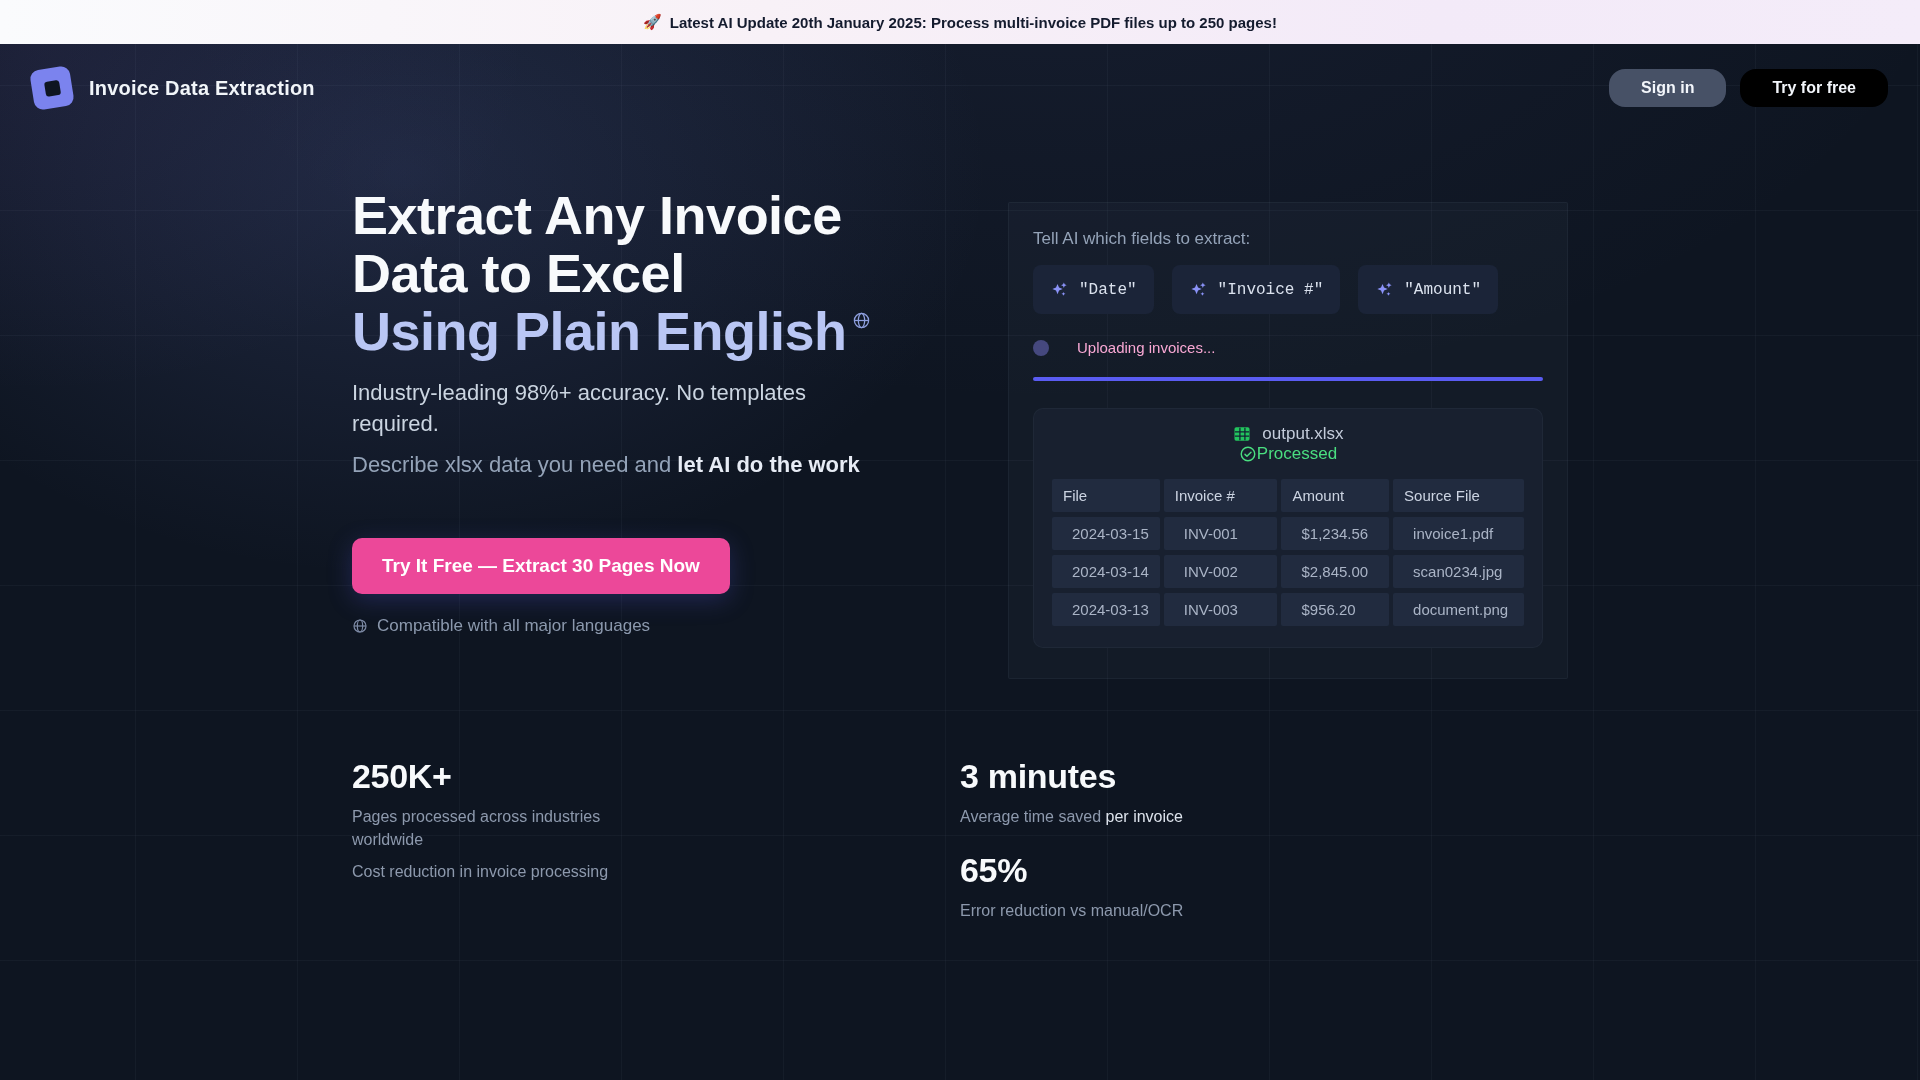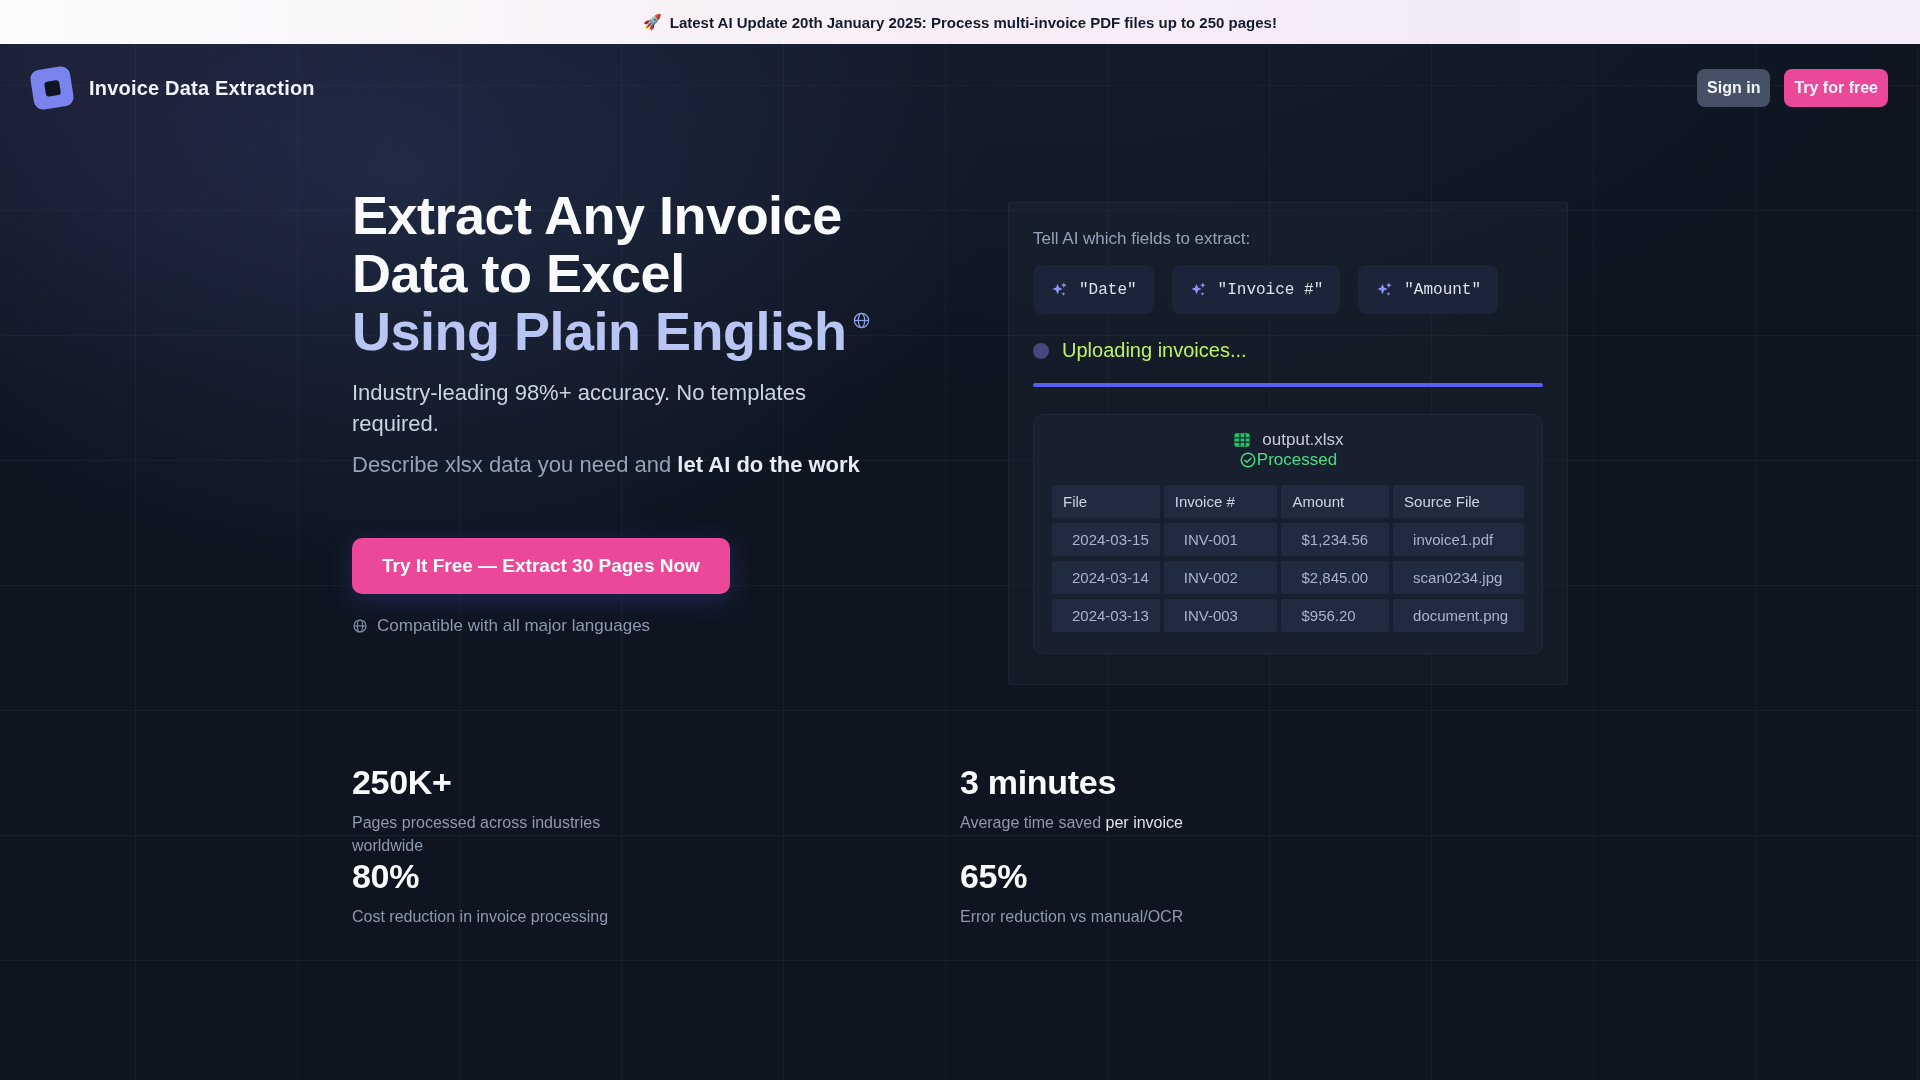--- a/index.html
+++ b/index.html
@@ -54,25 +54,25 @@
     transform: rotate(-9deg);
     display: flex; align-items: center; justify-content: center;
   }
   .logo-hole { width: 15px; height: 15px; background: #0e1521; border-radius: 3px; }
   .brand-name { font-size: 20px; font-weight: 700; color: #f1f5f9; letter-spacing: 0.2px; }
   .header-actions { display: flex; align-items: center; gap: 14px; }
   .btn {
     border: none; cursor: pointer;
     font-family: inherit; font-size: 16px; font-weight: 700;
     color: #f3f6fb;
-    padding: 11px 10px; border-radius: 8px;
+    padding: 11px 32px; border-radius: 16px;
     line-height: 1;
   }
   .btn-secondary { background: #475166; }
-  .btn-primary { background: #ec4899; }
+  .btn-primary { background: #000000; }
 
   
   .container { position: relative; z-index: 2; width: 1216px; margin: 0 auto; }
   .hero-row { display: flex; justify-content: space-between; align-items: flex-start; }
 
   
   .hero-left { width: 610px; padding-top: 54px; }
   h1 { font-size: 54px; line-height: 1.075; font-weight: 700; letter-spacing: -0.5px; color: #f8fafc; }
   .h1-accent { color: #b9c6f4; }
   .sup-globe { color: #8fa0e0; display: inline-block; transform: translateY(-20px); margin-left: 5px; }
@@ -105,21 +105,21 @@
   .demo-label { color: #94a3b8; font-size: 17px; }
   .chips { display: flex; gap: 18px; margin-top: 16px; }
   .chip {
     display: flex; align-items: center; gap: 10px;
     background: #1b2438; border-radius: 8px;
     padding: 15px 17px;
     font-family: "Liberation Mono", "DejaVu Sans Mono", monospace;
     font-size: 16px; color: #dbe2ee;
   }
   .chip .sp-icon { display: inline-flex; color: #8b93f8; }
-  .upload-row { display: flex; align-items: center; gap: 13px; margin-top: 25px; color: #bef264; font-size: 20px; }
+  .upload-row { display: flex; align-items: center; gap: 28px; margin-top: 25px; color: #f9a8d4; font-size: 15px; }
   .pulse-dot {
     width: 16px; height: 16px; border-radius: 50%;
     background: #45487e;
   }
   .progress { margin-top: 21px; height: 4px; border-radius: 2px; background: #5a5cf2; width: 100%; }
 
   .file-card {
     margin-top: 27px;
     background: #18202f;
     border: 1px solid rgba(148,163,184,0.06);
@@ -309,21 +309,20 @@
       <div class="stat-value">250K+</div>
       <div class="stat-label narrow">Pages processed across industries worldwide</div>
     </div>
     <div>
       <div class="stat-value">3 minutes</div>
       <div class="stat-label">
         <span>Average time saved </span><b>per invoice</b>
       </div>
     </div>
     <div>
-      <div class="stat-value">80%</div>
       <div class="stat-label">Cost reduction in invoice processing</div>
     </div>
     <div>
       <div class="stat-value">65%</div>
       <div class="stat-label">Error reduction vs manual/OCR</div>
     </div>
   </div>
 </div>
 
 </body></html>

